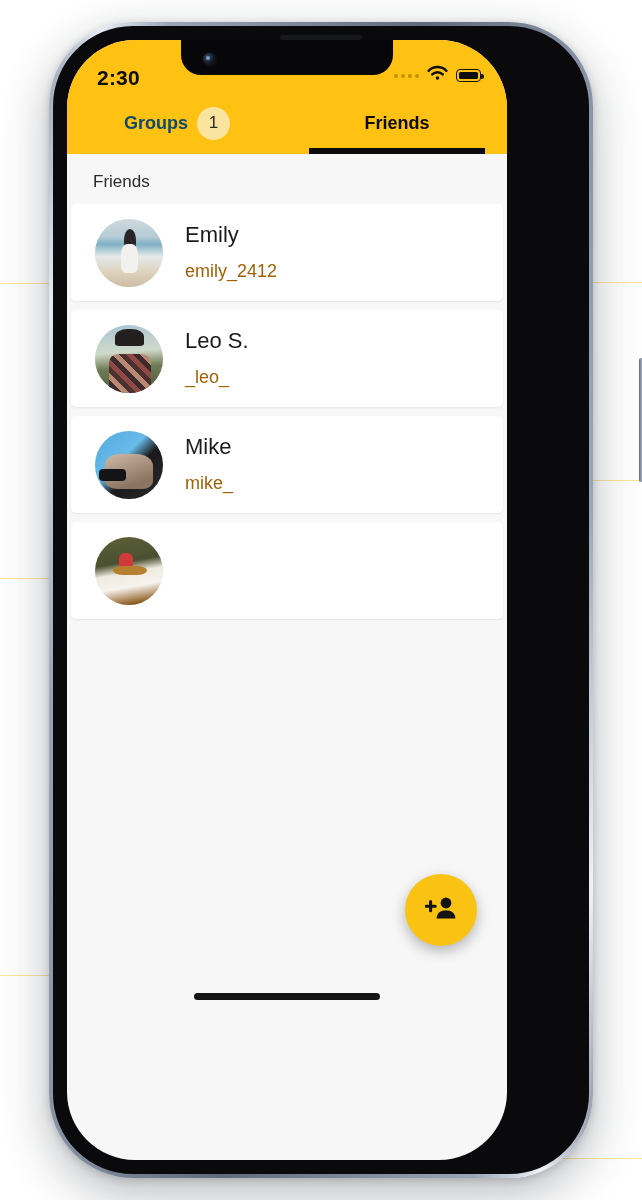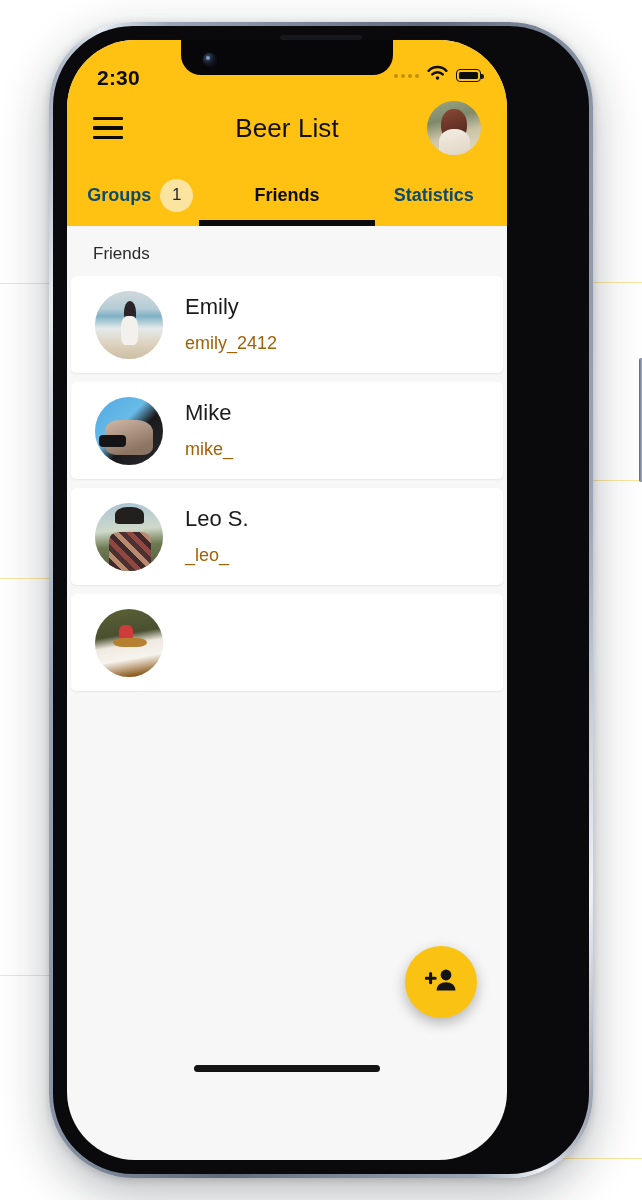--- a/index.html
+++ b/index.html
@@ -202,79 +202,65 @@
                 <path d="M6.4 9.9a8 8 0 0111.2 0" stroke="#0d0d0d" stroke-width="2.6" fill="none" stroke-linecap="round"></path>
                 <path d="M2.6 6.1a13.3 13.3 0 0118.8 0" stroke="#0d0d0d" stroke-width="2.6" fill="none" stroke-linecap="round"></path>
               </svg>
             </span>
             <span class="batt">
                 <span></span>
               </span>
           </div>
         </div>
 
-        <div class="nav-row">
-          <div class="hamburger">
-            <i></i>
-              <i></i>
-              <i></i>
-          </div>
-          <div class="app-title">Beer List</div>
-          <div class="avatar-hdr">
-            <div class="ph ph-me"></div>
-          </div>
-        </div>
 
         <div class="tabs">
           <div class="tab">
             <span class="lbl">Groups</span>
             <span class="badge">1</span>
           </div>
           <div class="tab active">
             <span class="lbl">Friends</span>
             <span class="underline"></span>
           </div>
-          <div class="tab">
-            <span class="lbl">Statistics</span>
-          </div>
         </div>
       </div>
 
       <div class="content">
 
         <div class="section-title">Friends</div>
 
         <div class="card">
           <div class="pic">
               <div class="ph ph-emily"></div>
             </div>
           <div class="meta">
             <div class="nm">Emily</div>
             <div class="un">emily_2412</div>
           </div>
         </div>
 
 
         <div class="card">
           <div class="pic">
+              <div class="ph ph-leo"></div>
+            </div>
+          <div class="meta">
+            <div class="nm">Leo S.</div>
+            <div class="un">_leo_</div>
+          </div>
+        </div>
+
+        <div class="card">
+          <div class="pic">
               <div class="ph ph-mike"></div>
             </div>
           <div class="meta">
             <div class="nm">Mike</div>
             <div class="un">mike_</div>
-          </div>
-        </div>
-
-        <div class="card">
-          <div class="pic">
-              <div class="ph ph-leo"></div>
-            </div>
-          <div class="meta">
-            <div class="nm">Leo S.</div>
-            <div class="un">_leo_</div>
           </div>
         </div>
 
 
         <div class="card">
           <div class="pic">
               <div class="ph ph-dav"></div>
             </div>
         </div>
 

